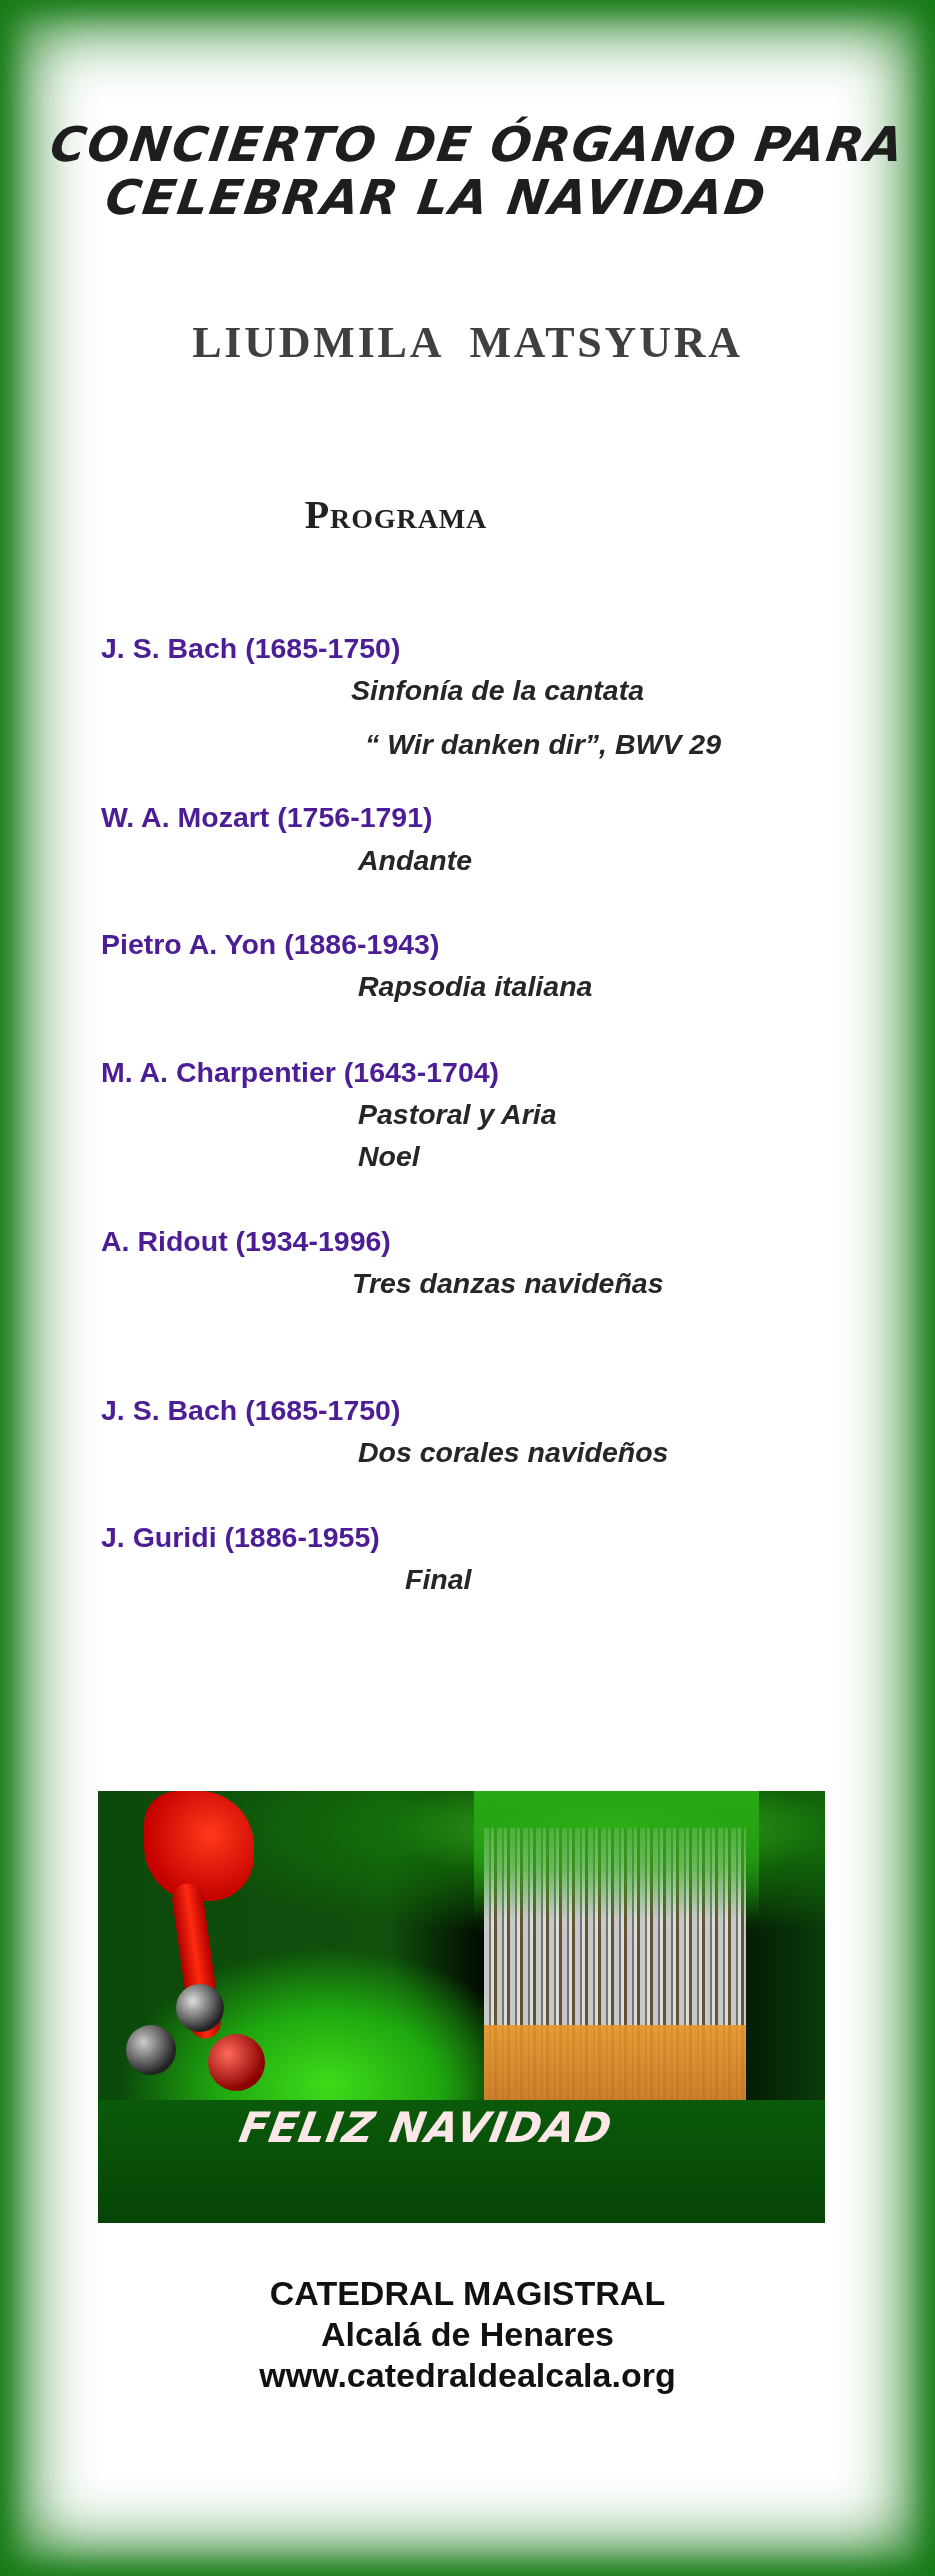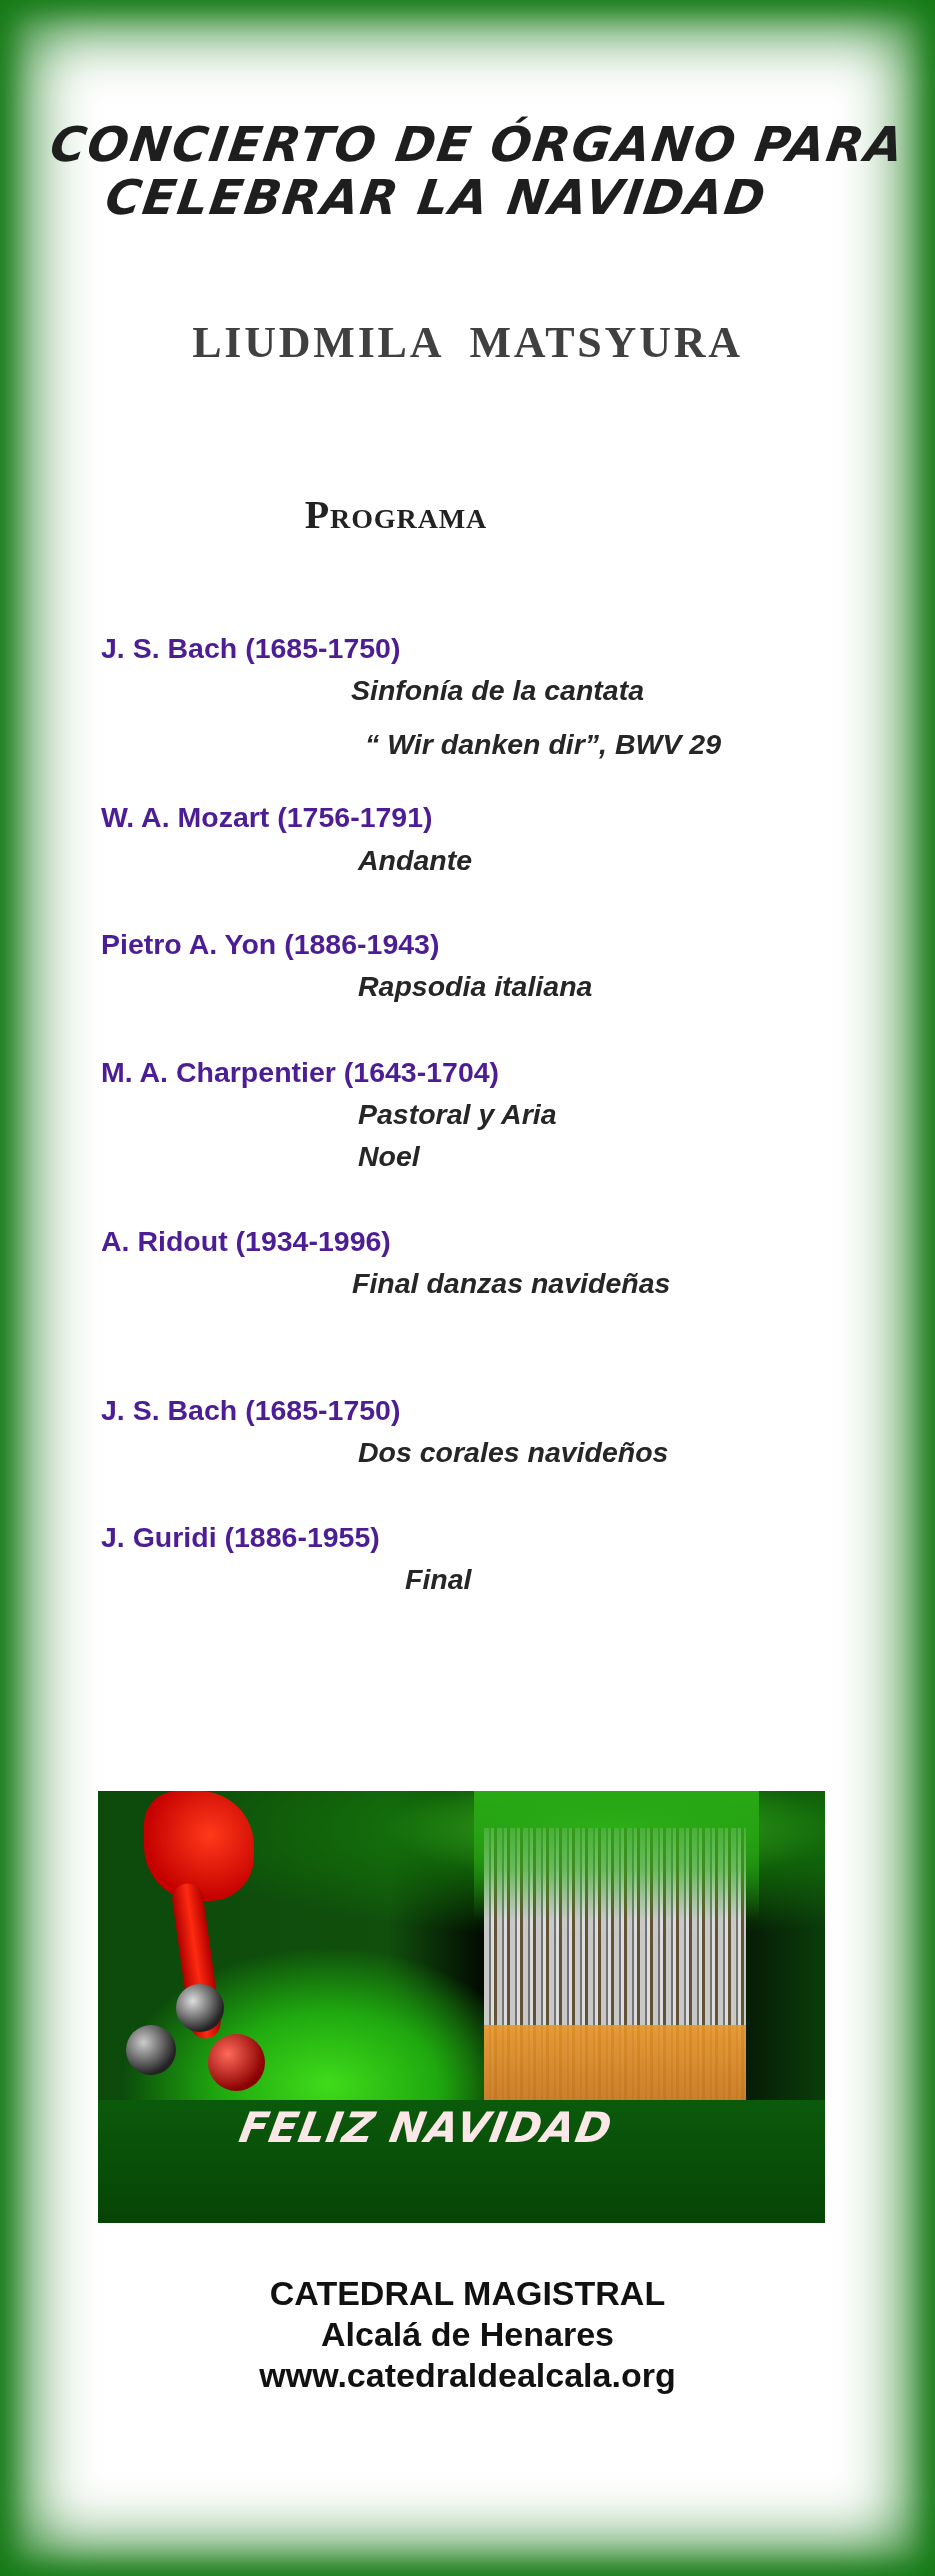--- a/index.html
+++ b/index.html
@@ -119,21 +119,21 @@
 <div class="work" style="left:358px; top:844px;">Andante</div>
 
 <div class="composer" style="top:928px;">Pietro A. Yon (1886-1943)</div>
 <div class="work" style="left:358px; top:970px;">Rapsodia italiana</div>
 
 <div class="composer" style="top:1056px;">M. A. Charpentier (1643-1704)</div>
 <div class="work" style="left:358px; top:1098px;">Pastoral y Aria</div>
 <div class="work" style="left:358px; top:1140px;text-align:center;">Noel</div>
 
 <div class="composer" style="top:1225px;">A. Ridout (1934-1996)</div>
-<div class="work" style="left:352px; top:1267px;">Final danzas navideñas</div>
+<div class="work" style="left:352px; top:1267px;">Tres danzas navideñas</div>
 
 <div class="composer" style="top:1394px;">J. S. Bach (1685-1750)</div>
 <div class="work" style="left:358px; top:1436px;">Dos corales navideños</div>
 
 <div class="composer" style="top:1521px;">J. Guridi (1886-1955)</div>
 <div class="work" style="left:365px; top:1563px;margin-left:40px;">Final</div>
 
 <div class="banner">
   <div class="organ"></div>
   <div class="organ-base"></div>

